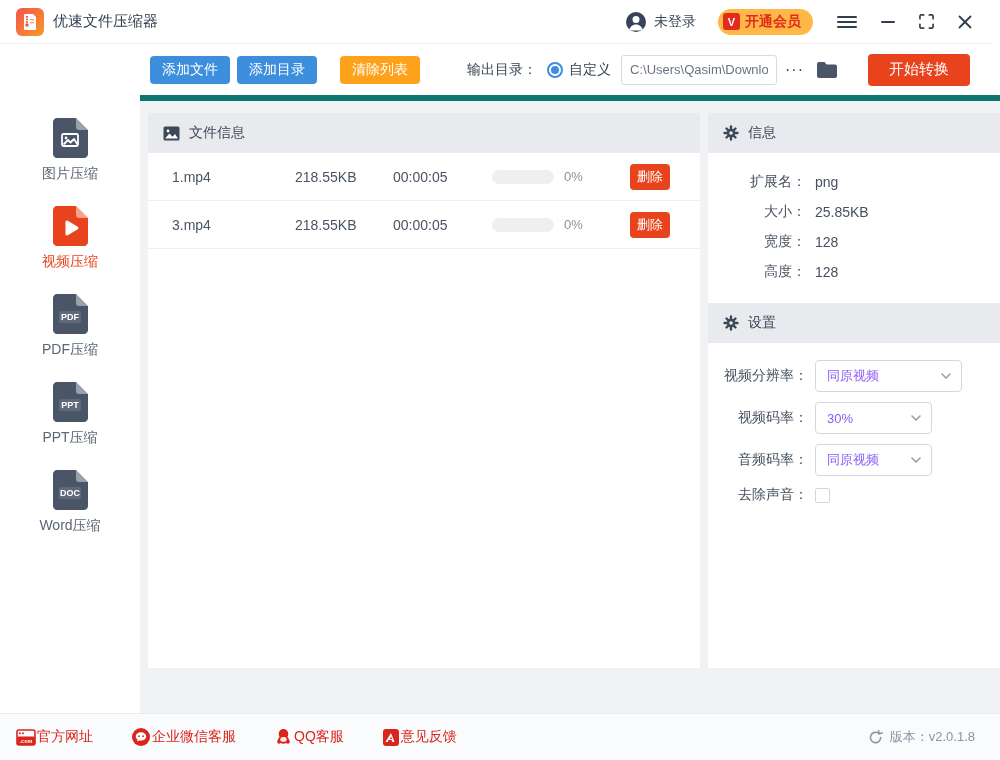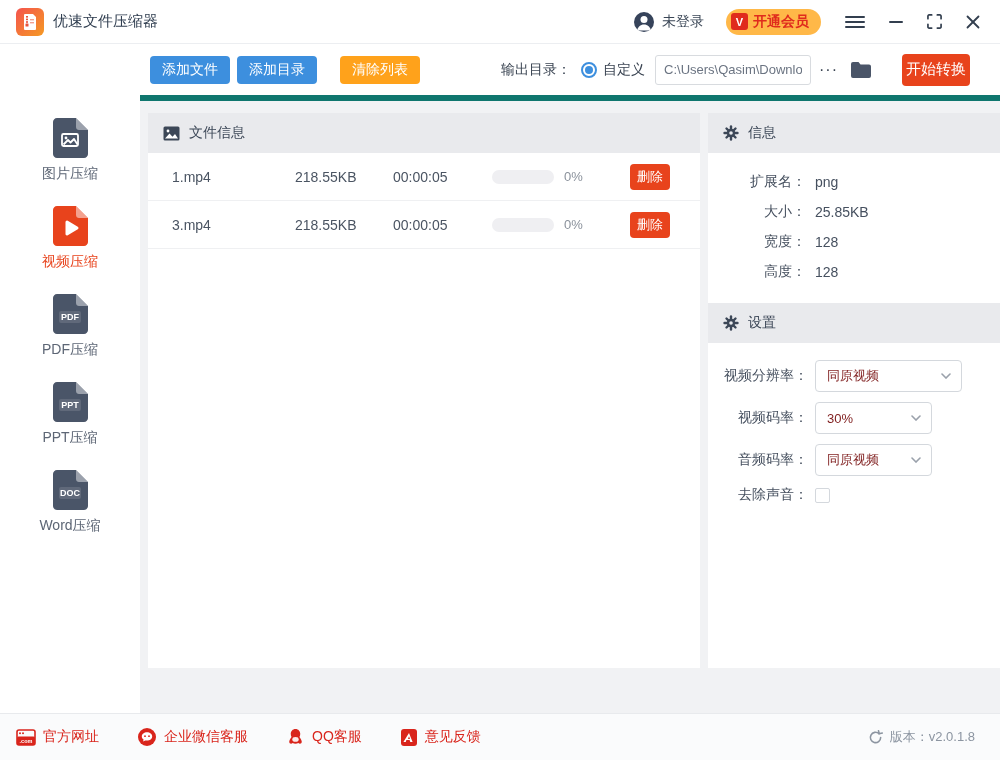--- a/index.html
+++ b/index.html
@@ -1,20 +1,20 @@
 <!DOCTYPE html>
 <html><head>
 <meta charset="utf-8">
 <style>
   * { margin:0; padding:0; box-sizing:border-box; font-family:"Liberation Sans", sans-serif; }
   html,body { width:1000px; height:760px; overflow:hidden; background:#fff; }
   .stage { position:relative; width:1000px; height:760px; }
 
   
-  .titlebar { position:absolute; top:0; left:0; right:0; height:44px; background:#fff;
+  .titlebar { position:absolute; top:0; left:0; right:8px; height:44px; background:#fff;
               border-bottom:1px solid #ECEEF1; display:flex; align-items:center; padding:0 20px 0 16px; }
   .logo { width:28px; height:28px; border-radius:6px; background:linear-gradient(135deg,#F4534E 0%,#F59A23 100%);
           display:flex; align-items:center; justify-content:center; }
   .app-title { margin-left:9px; font-size:15px; font-weight:500; color:#2F3D4F; }
   .tb-right { margin-left:auto; display:flex; align-items:center; }
   .login { display:flex; align-items:center; gap:7px; cursor:pointer; }
   .login-text { font-size:14px; color:#3A4656; }
   .vip-pill { margin-left:22px; height:26px; background:#FFB848; border-radius:13px; display:flex;
               align-items:center; gap:5px; padding:0 12px 0 5px; cursor:pointer; }
   .vip-badge { width:17px; height:17px; background:#E02B1D; border-radius:3px; color:#fff; font-size:11px;
@@ -38,21 +38,21 @@
   .out-group { margin-left:auto; display:flex; align-items:center; }
   .out-label { font-size:14px; color:#3A4452; }
   .radio { width:16px; height:16px; border-radius:50%; border:2px solid #3D8FDE; margin:0 6px 0 10px;
            display:flex; align-items:center; justify-content:center; cursor:pointer; }
   .radio .dot { width:8px; height:8px; border-radius:50%; background:#3D8FDE; }
   .radio-label { font-size:14px; color:#3A4452; }
   .path-input { margin-left:10px; width:156px; height:30px; border:1px solid #D8DBDF; border-radius:3px;
                 font-size:13px; color:#6B7482; padding:0 8px; outline:none; white-space:nowrap; overflow:hidden; }
   .more-btn { margin-left:8px; font-size:16px; color:#3A4452; letter-spacing:1px; cursor:pointer; }
   .folder { margin-left:12px; cursor:pointer; display:flex; }
-  .start-btn { margin-left:30px; background:#E8431C; height:32px; padding:0 4px; font-size:15px; border-radius:4px; }
+  .start-btn { margin-left:30px; background:#E8431C; height:32px; padding:0 21px; font-size:15px; border-radius:4px; }
 
   
   .content { position:absolute; top:101px; left:140px; right:0; bottom:47px; background:#F1F2F4; }
   .panel { position:absolute; top:12px; background:#fff; }
   .file-panel { left:8px; width:552px; height:555px; }
   .right-panel { left:568px; width:328px; height:555px; }
   .panel-head { height:40px; background:#E9EAED; display:flex; align-items:center; gap:9px; padding:0 15px;
                 font-size:14px; color:#3C4757; }
   .thead, .trow { display:grid; grid-template-columns:123px 98px 99px 138px 1fr; align-items:center; padding-left:24px; }
   .thead { height:44px; font-weight:bold; font-size:14px; color:#39434F; border-bottom:1px solid #EFF0F2; }
@@ -65,29 +65,29 @@
 
   .info-rows { padding-top:14px; height:150px; }
   .info-row { height:30px; display:flex; align-items:center; font-size:14px; color:#46505F; }
   .info-label { width:98px; text-align:right; }
   .info-value { margin-left:9px; }
 
   .set-rows { padding-top:17px; }
   .set-row { display:flex; align-items:center; margin-bottom:10px; }
   .set-label { width:100px; text-align:right; font-size:14px; color:#46505F; }
   .dd { margin-left:7px; height:32px; border:1px solid #D4D8DD; border-radius:4px; display:flex; align-items:center;
-        justify-content:space-between; padding:0 10px 0 11px; font-size:13px; color:#7f1d1d; cursor:pointer; background:#fff; }
+        justify-content:space-between; padding:0 10px 0 11px; font-size:13px; color:#8b5cf6; cursor:pointer; background:#fff; }
   .dd-wide { width:147px; } .dd-mid { width:117px; }
   .checkbox { margin-left:7px; width:15px; height:15px; border:1px solid #D4D8DD; border-radius:2px;
               background:#fff; cursor:pointer; }
 
   
   .footer { position:absolute; left:0; right:0; bottom:0; height:47px; background:#FAFBFC;
             border-top:1px solid #E8EAED; display:flex; align-items:center; padding:0 25px 0 16px; gap:38px; }
-  .flink { display:flex; align-items:center; gap:7px; font-size:14px; color:#D9251C; cursor:pointer; }
+  .flink { display:flex; align-items:center; gap:1px; font-size:14px; color:#D9251C; cursor:pointer; }
   .version { margin-left:auto; display:flex; align-items:center; gap:7px; font-size:13px; color:#8C95A1; }
 </style>
 </head>
 <body>
 
 <div class="stage">
 
   <div class="titlebar">
     <div class="logo">
       <svg width="18" height="18" viewBox="0 0 18 18">

